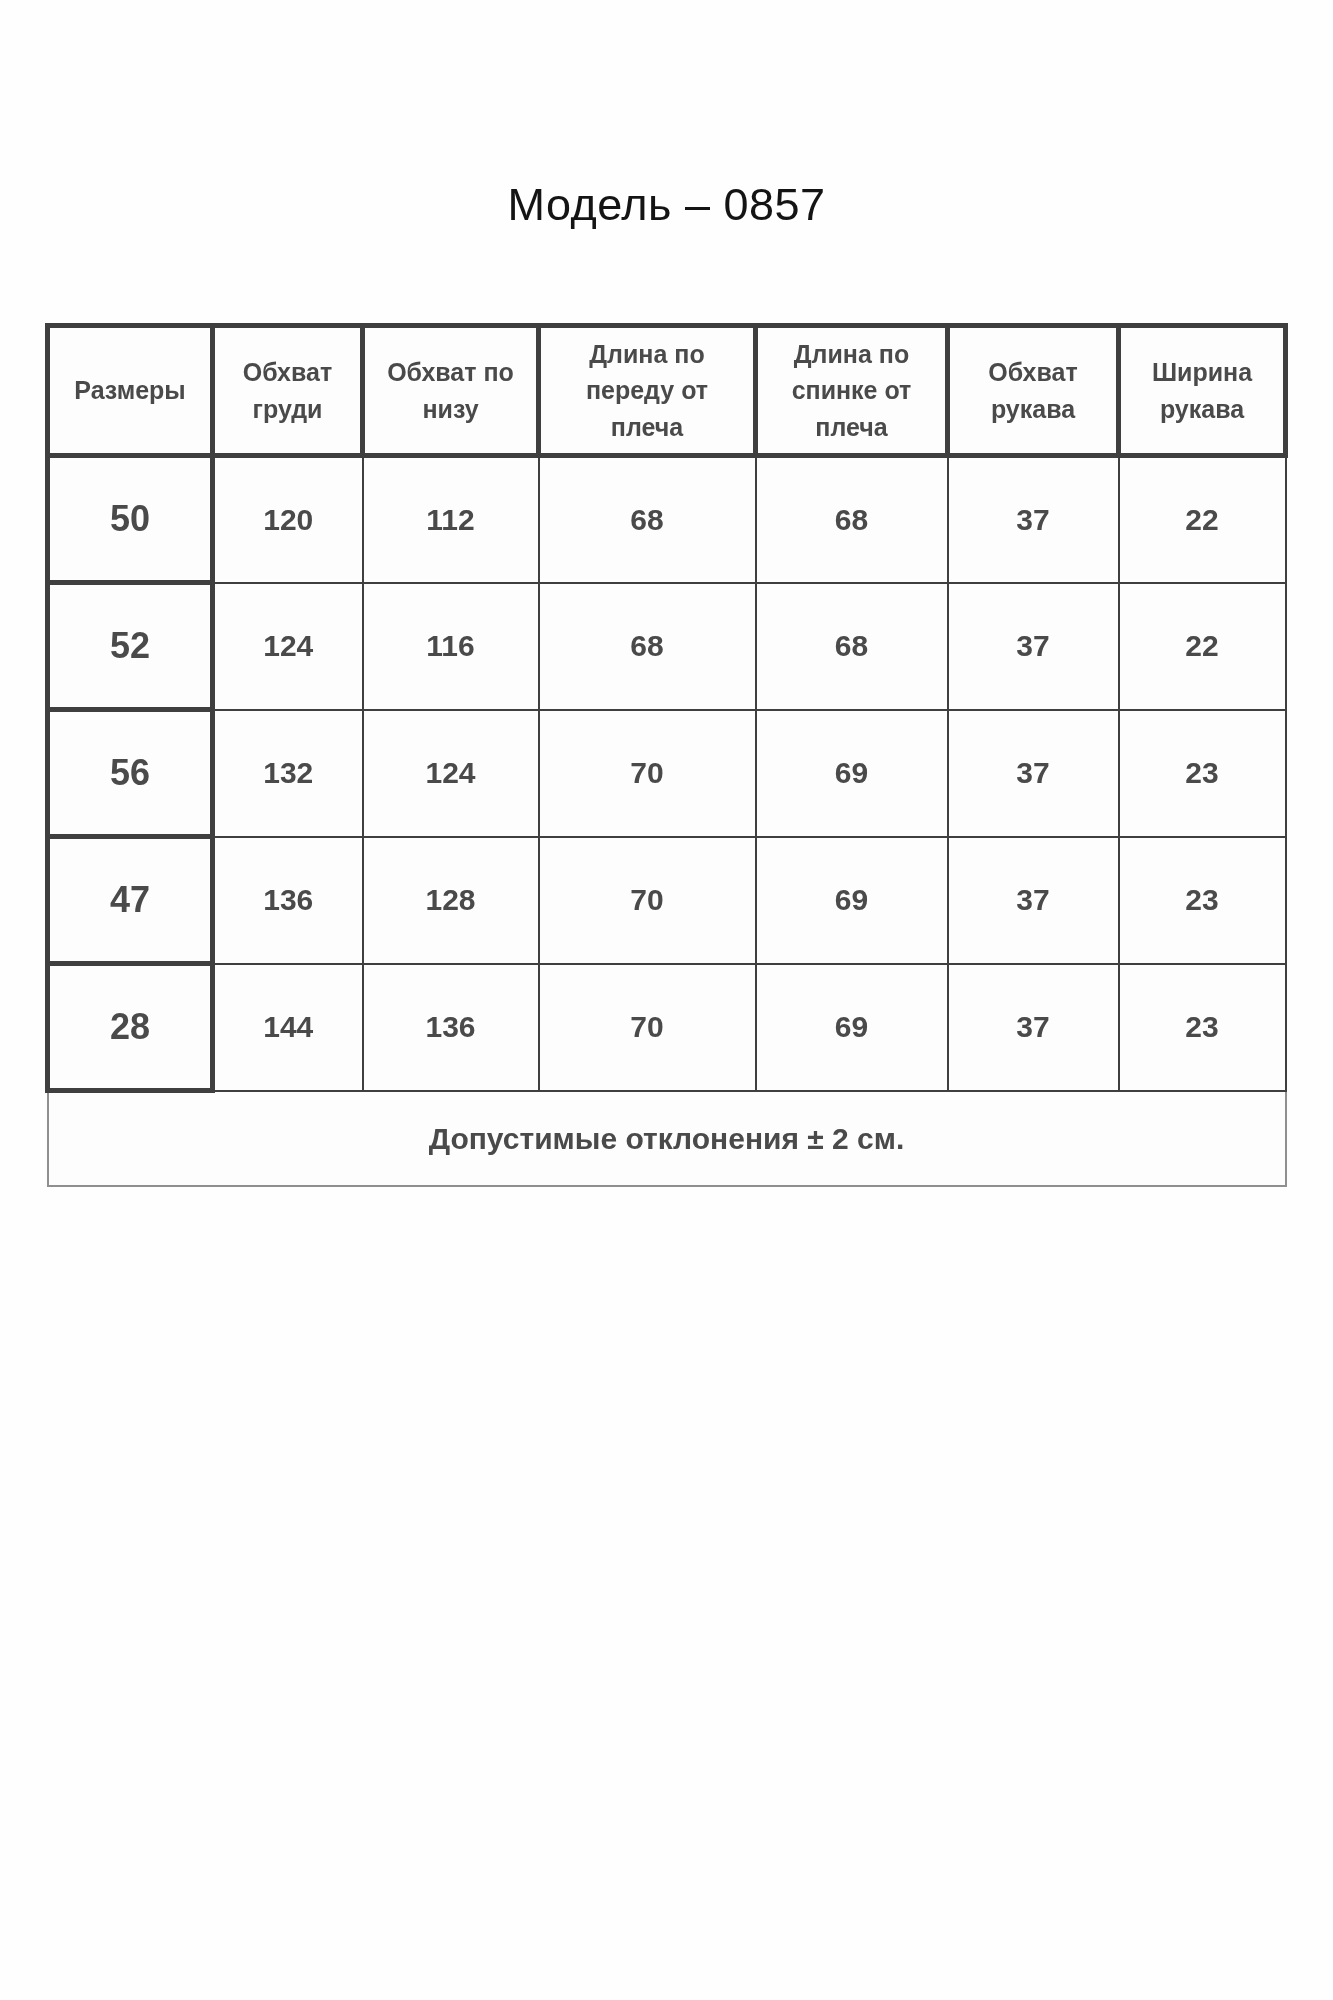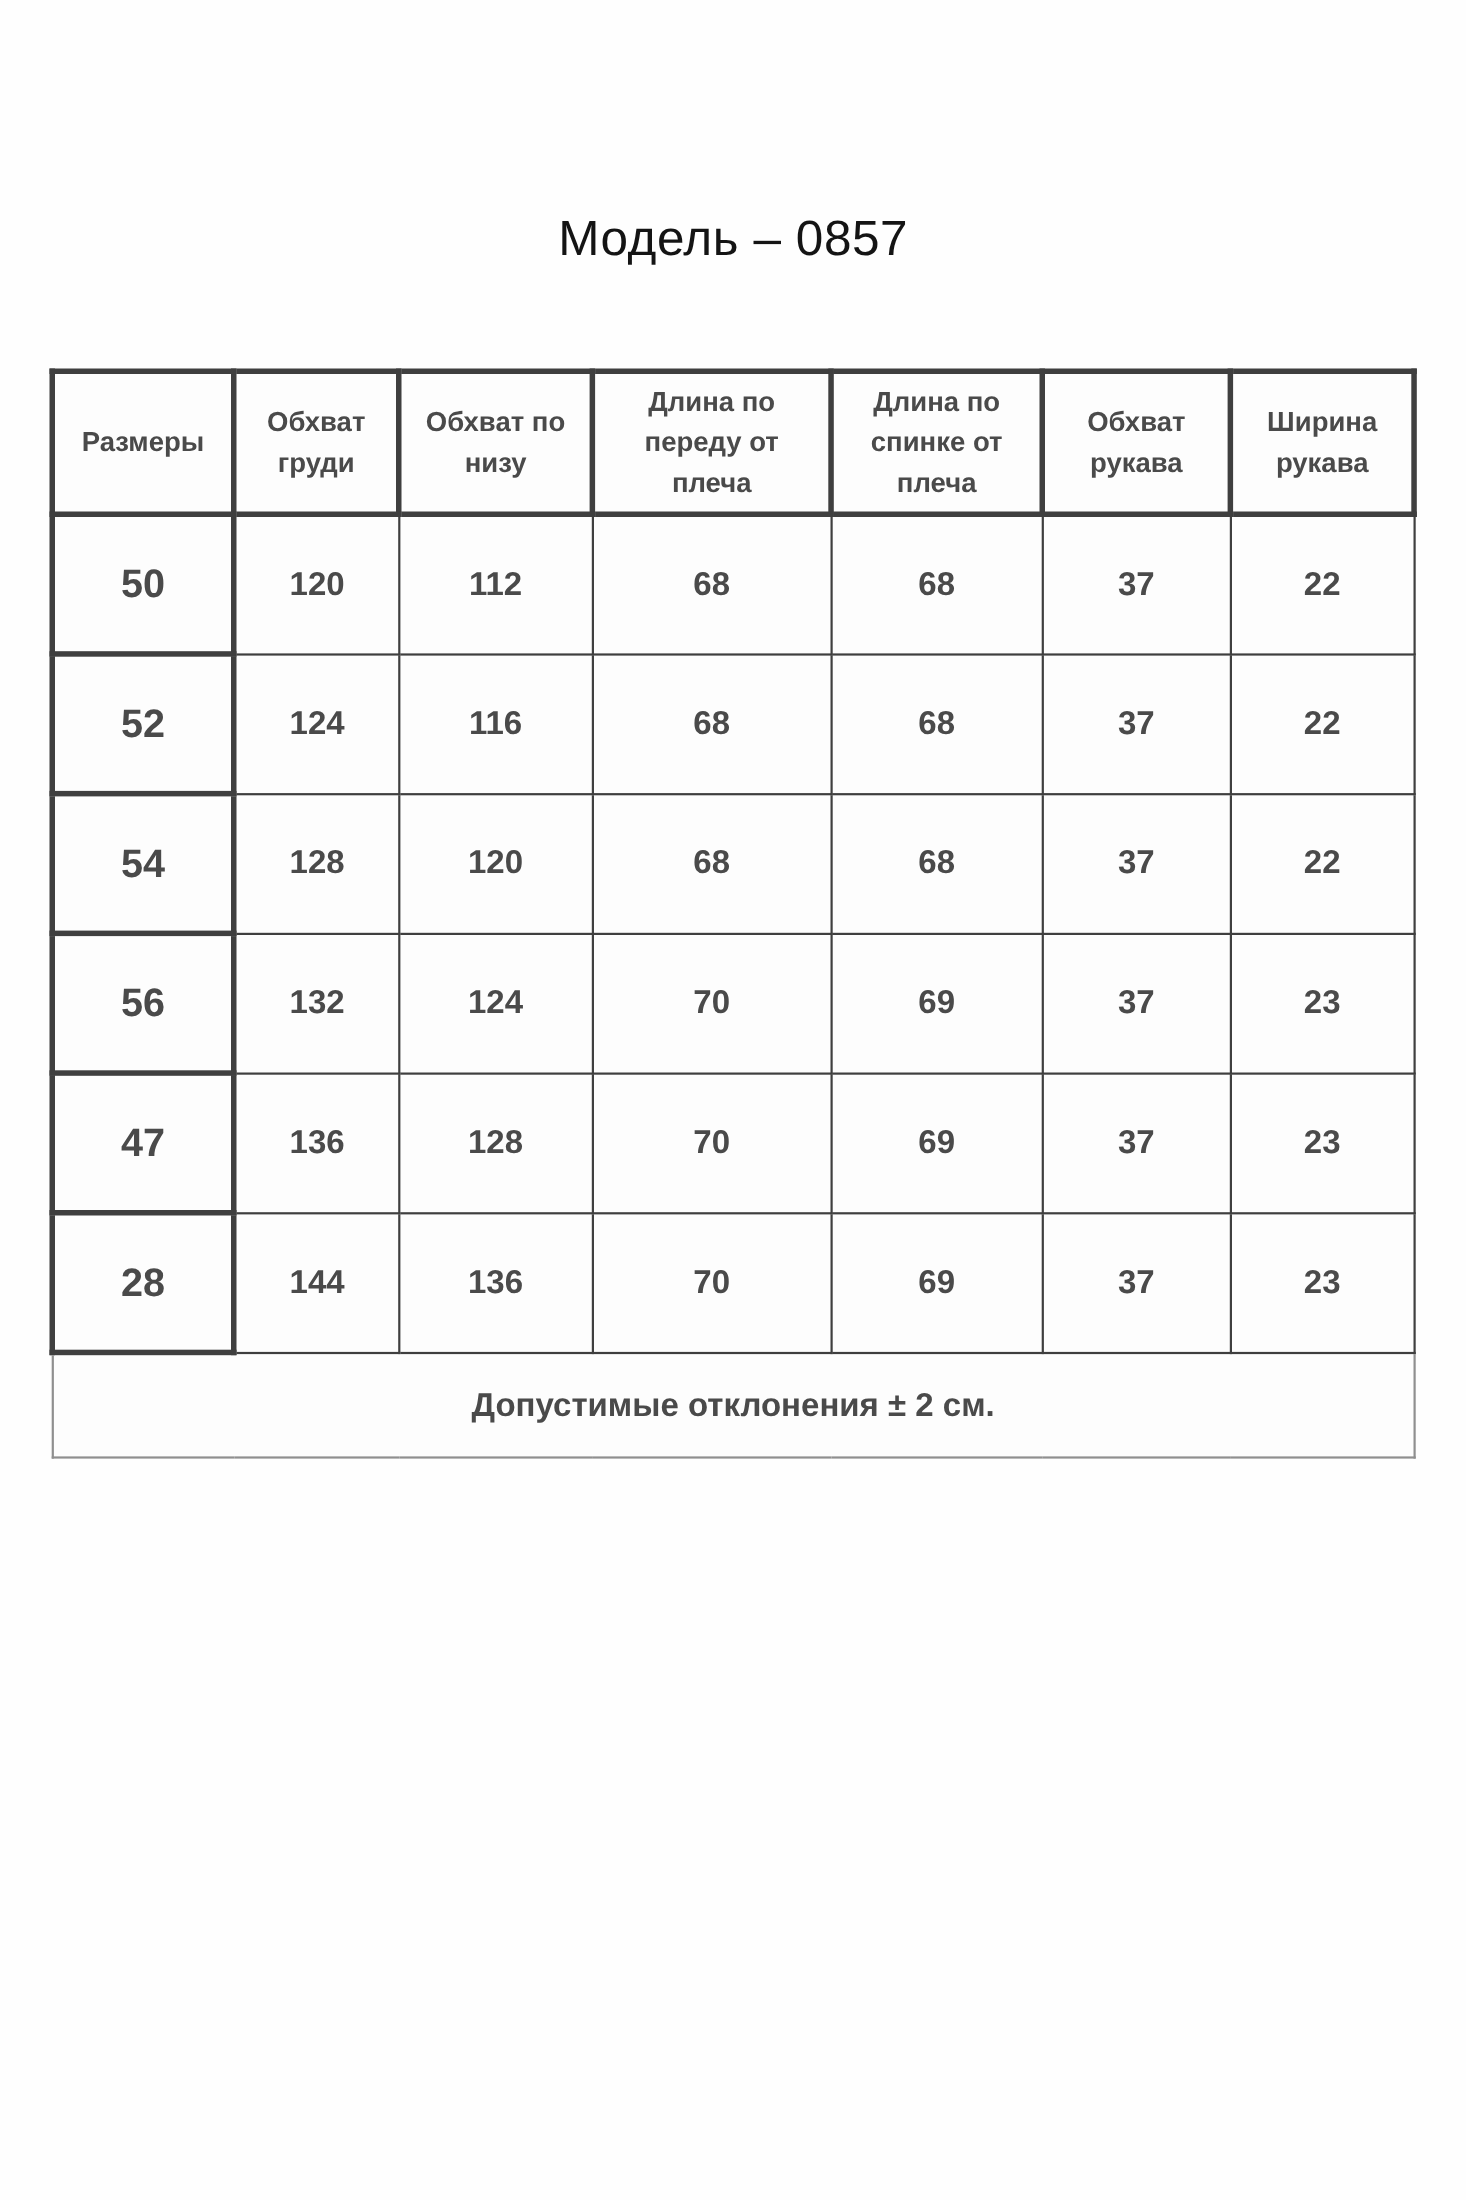--- a/index.html
+++ b/index.html
@@ -7,21 +7,21 @@
     padding: 0;
   }
   body {
     width: 1333px;
     height: 2000px;
     background: var(--page-bg, #fefefe);
     font-family: "Liberation Sans", sans-serif;
     overflow: hidden;
   }
   .page-title {
-    margin: 12px;
+    margin: 0;
     padding-top: 182px;
     text-align: center;
     font-size: 45px;
     line-height: 1;
     font-weight: 400;
     color: var(--title-text, #141414);
     letter-spacing: 0.5px;
   }
   table.size-table {
     border-collapse: collapse;
@@ -101,29 +101,20 @@
     <tr>
       <td class="size-cell">52</td>
       <td>124</td>
       <td>116</td>
       <td>68</td>
       <td>68</td>
       <td>37</td>
       <td>22</td>
     </tr>
     <tr>
-      <td class="size-cell">54</td>
-      <td>128</td>
-      <td>120</td>
-      <td>68</td>
-      <td>68</td>
-      <td>37</td>
-      <td>22</td>
-    </tr>
-    <tr>
       <td class="size-cell">56</td>
       <td>132</td>
       <td>124</td>
       <td>70</td>
       <td>69</td>
       <td>37</td>
       <td>23</td>
     </tr>
     <tr>
       <td class="size-cell">47</td>

